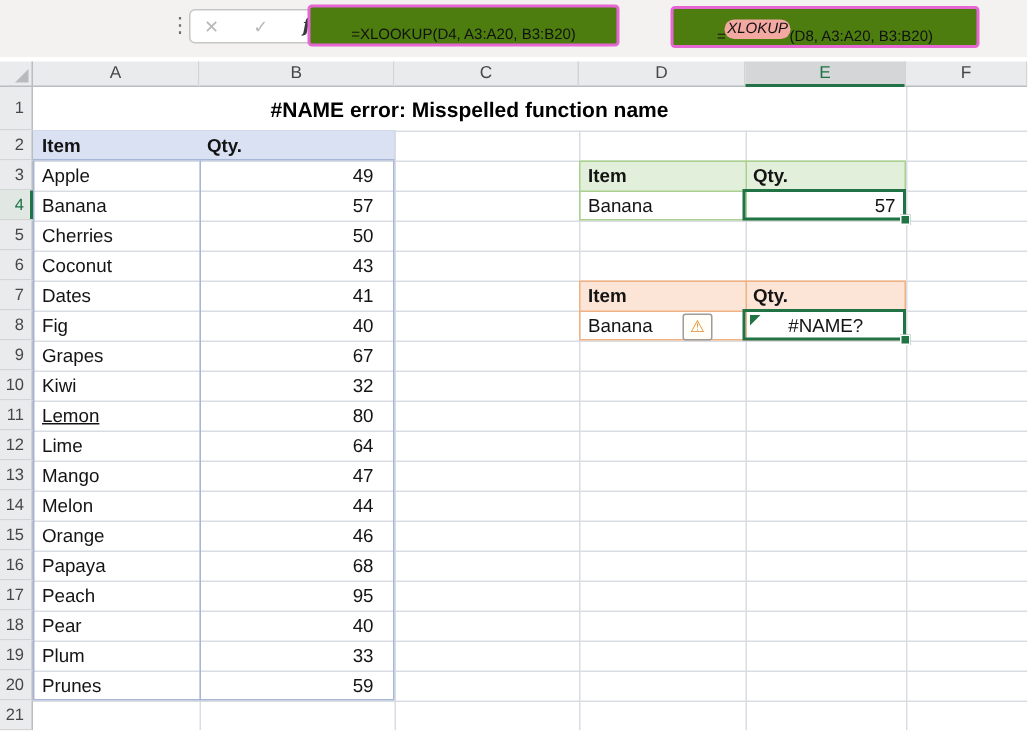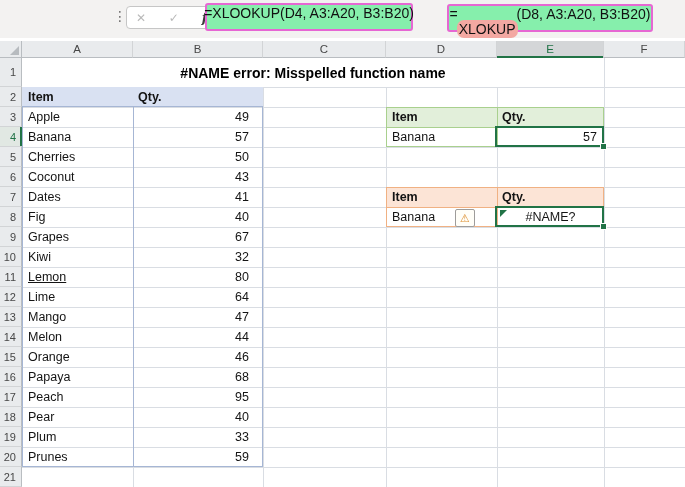--- a/index.html
+++ b/index.html
@@ -12,24 +12,24 @@
            border:1px solid #c6c6c6;border-radius:4px;display:flex;align-items:center;
            justify-content:space-between;padding:0 9px;font-size:12px;color:#262626;}
   .chev{width:7px;height:7px;border-right:1.6px solid #4a4a4a;border-bottom:1.6px solid #4a4a4a;
         transform:rotate(45deg);margin-top:-4px;}
   .dots{position:absolute;left:113px;top:6px;height:21px;line-height:21px;font-size:14px;color:#6f6f6f;}
   .fxbox{position:absolute;left:126px;top:6px;width:79px;height:21px;background:#fff;
          border:1px solid #c6c6c6;border-radius:4px;display:flex;align-items:center;
          justify-content:space-between;padding:0 9px;}
   .xg,.cg{color:#b9b9b9;font-size:12px;font-weight:bold;}
   .fxg{font-family:"DejaVu Serif",serif;font-style:italic;font-weight:600;font-size:13px;color:#3a3a3a;}
-  .fbox{position:absolute;top:3px;height:24px;background:#86efac;border:2px solid #e667d3;
-        border-radius:3px;display:flex;align-items:flex-start;justify-content:center;
-        font-size:14px;color:#111;white-space:pre;}
-  .hl{background:#f3a8a2;border-radius:7px;padding:1px 2px;margin:14px -1px;}
+  .fbox{position:absolute;top:3px;height:24px;background:#4d7c0f;border:2px solid #e667d3;
+        border-radius:3px;display:flex;align-items:flex-end;justify-content:center;
+        font-size:10px;color:#111;white-space:pre;}
+  .hl{background:#f3a8a2;border-radius:7px;padding:1px 2px;margin:4px -1px;font-style:italic;}
   
   .corner{left:0;top:41px;width:22px;height:17px;background:#e9ebed;border-right:1px solid #b9bdc1;
           border-bottom:1px solid #b9bdc1;box-sizing:border-box;}
   .cornertri{position:absolute;right:2px;bottom:2px;width:0;height:0;
              border-left:9px solid transparent;border-bottom:9px solid #b7bbbf;}
   .colhdr{position:absolute;background:#e9ebed;color:#474747;font-size:11.5px;text-align:center;
           line-height:16px;border-right:1px solid #d2d4d6;border-bottom:1px solid #b9bdc1;
           box-sizing:border-box;}
   .colhdr.sel{background:#d4d6d8;color:#1e7145;}
   .colhdr.sel::after{content:"";position:absolute;left:0;right:0;bottom:-1px;height:2px;background:#217346;}

